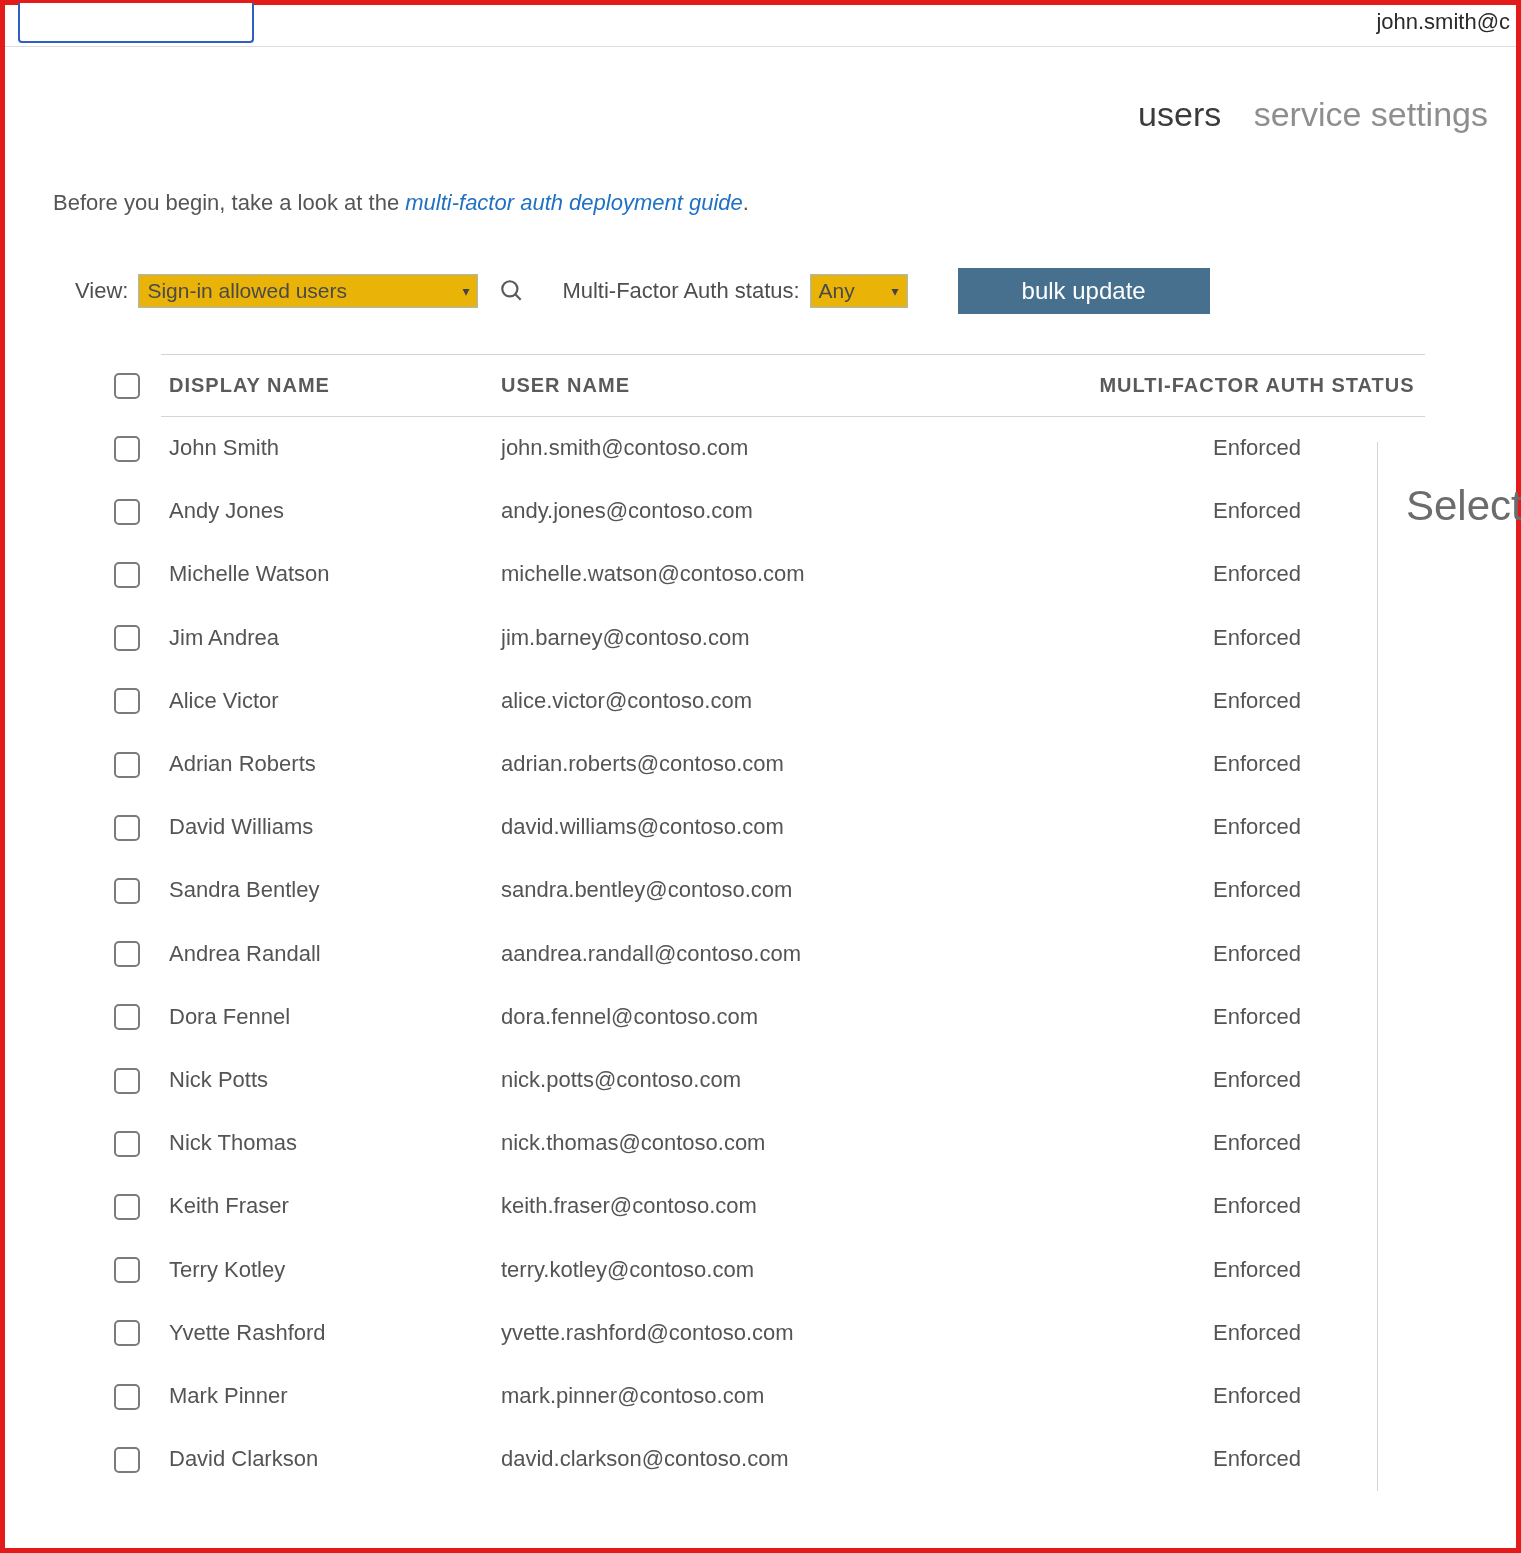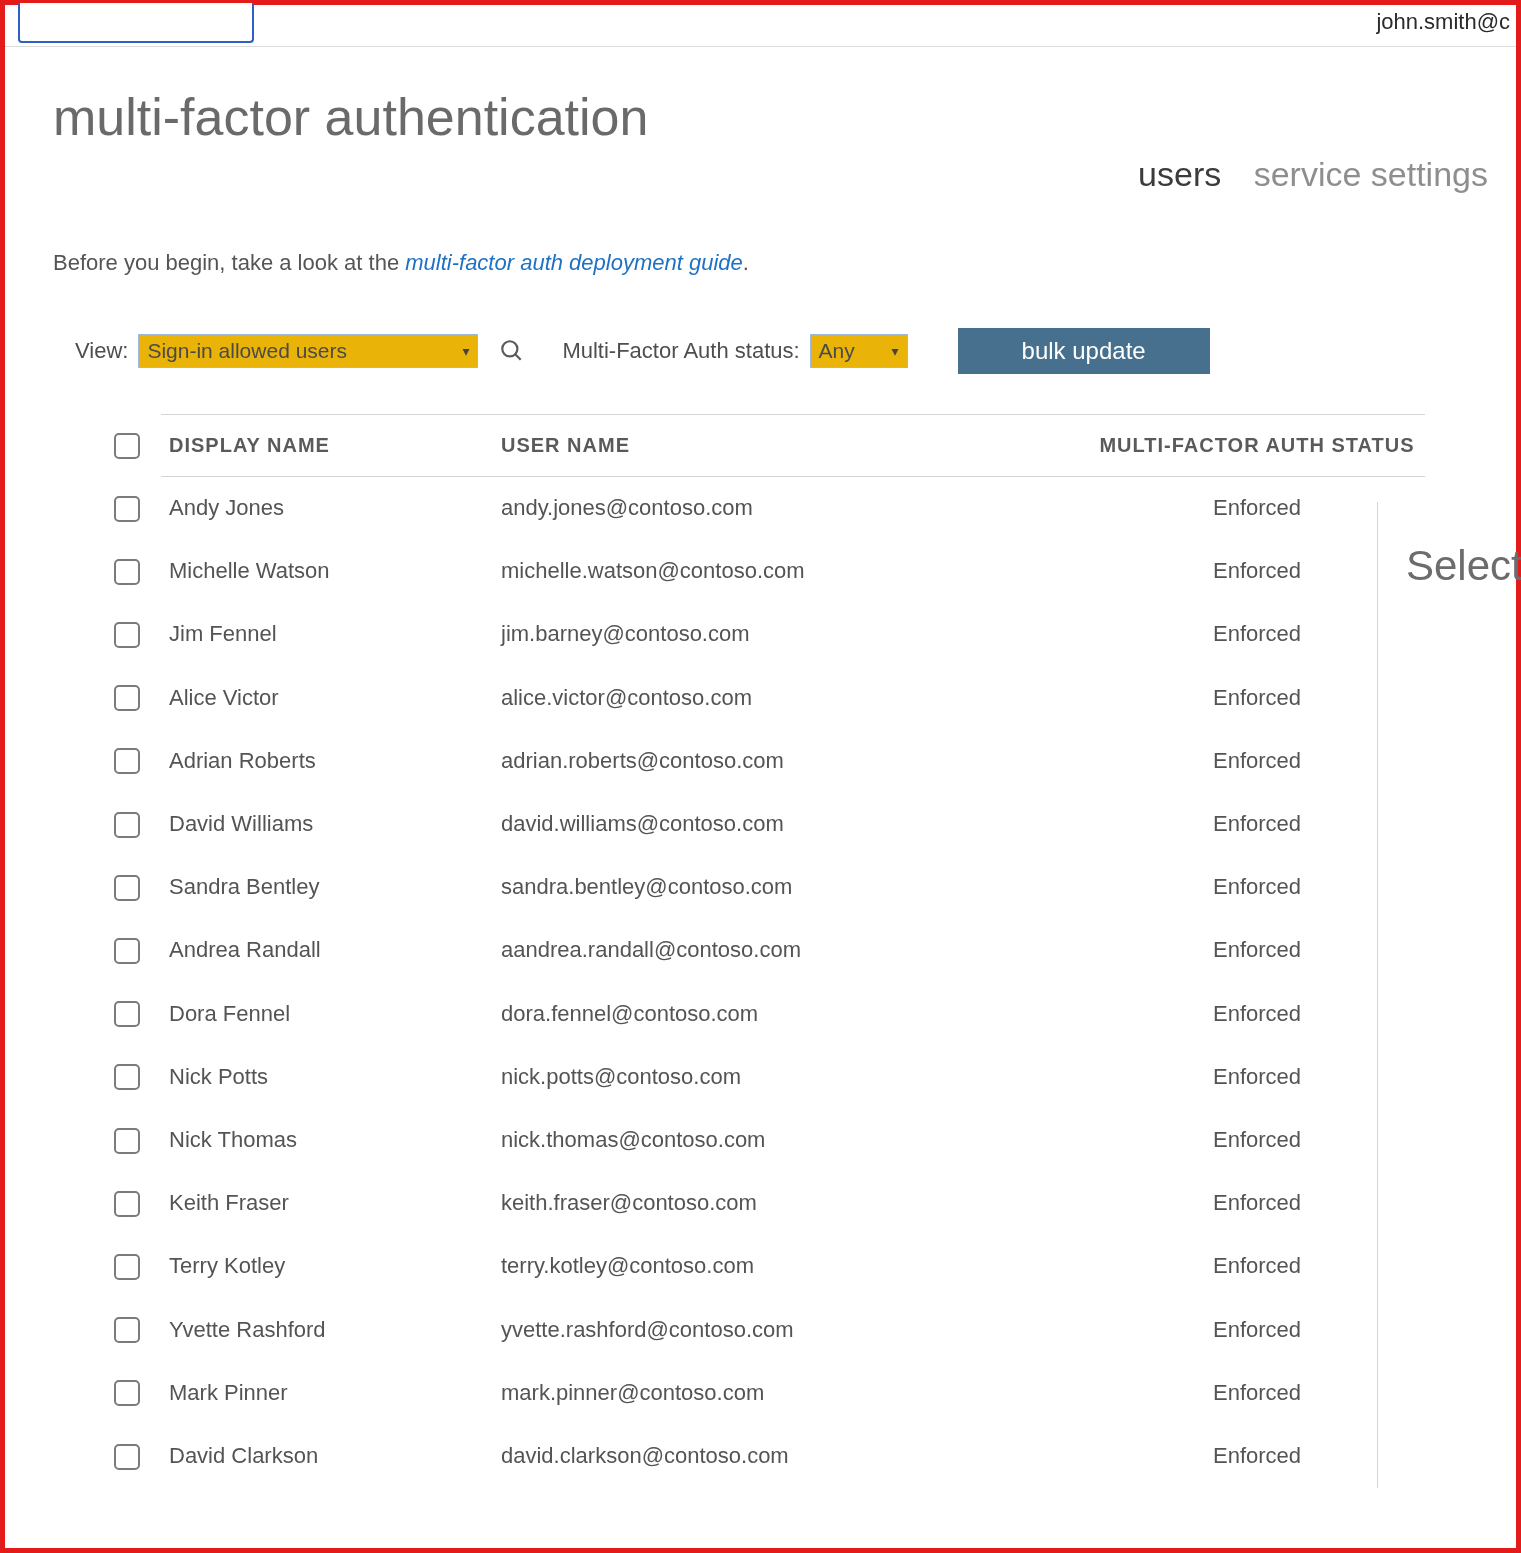--- a/index.html
+++ b/index.html
@@ -184,21 +184,20 @@
 </head>
 <body>
 
 <div class="outer">
   <div class="topleft-box"></div>
   <div class="topbar">
     <span>john.smith@c</span>
   </div>
 
   <div class="content">
-    <h1 class="page-title">multi-factor authentication</h1>
     <div class="tabs">
       <span class="tab active">users</span>
       <span class="tab">service settings</span>
     </div>
 
     <div class="intro">
       <span>Before you begin, take a look at the </span><a>multi-factor auth deployment guide</a><span class="dot">.</span>
     </div>
 
     <div class="controls">
@@ -230,33 +229,39 @@
                 <span class="chk"></span>
               </th>
               <th class="dn-col">DISPLAY NAME</th>
               <th class="un-col">USER NAME</th>
               <th class="st-col">MULTI-FACTOR AUTH STATUS</th>
             </tr>
           </thead>
           <tbody id="tbody">
               <tr>
                 <td class="cb-col"><span class="chk"></span></td>
+                <td class="dn-col">John Smith</td>
+                <td class="un-col">john.smith@contoso.com</td>
+                <td class="st-col">Enforced</td>
+              </tr>
+              <tr>
+                <td class="cb-col"><span class="chk"></span></td>
                 <td class="dn-col">Andy Jones</td>
                 <td class="un-col">andy.jones@contoso.com</td>
                 <td class="st-col">Enforced</td>
               </tr>
               <tr>
                 <td class="cb-col"><span class="chk"></span></td>
                 <td class="dn-col">Michelle Watson</td>
                 <td class="un-col">michelle.watson@contoso.com</td>
                 <td class="st-col">Enforced</td>
               </tr>
               <tr>
                 <td class="cb-col"><span class="chk"></span></td>
-                <td class="dn-col">Jim Fennel</td>
+                <td class="dn-col">Jim Andrea</td>
                 <td class="un-col">jim.barney@contoso.com</td>
                 <td class="st-col">Enforced</td>
               </tr>
               <tr>
                 <td class="cb-col"><span class="chk"></span></td>
                 <td class="dn-col">Alice Victor</td>
                 <td class="un-col">alice.victor@contoso.com</td>
                 <td class="st-col">Enforced</td>
               </tr>
               <tr>

